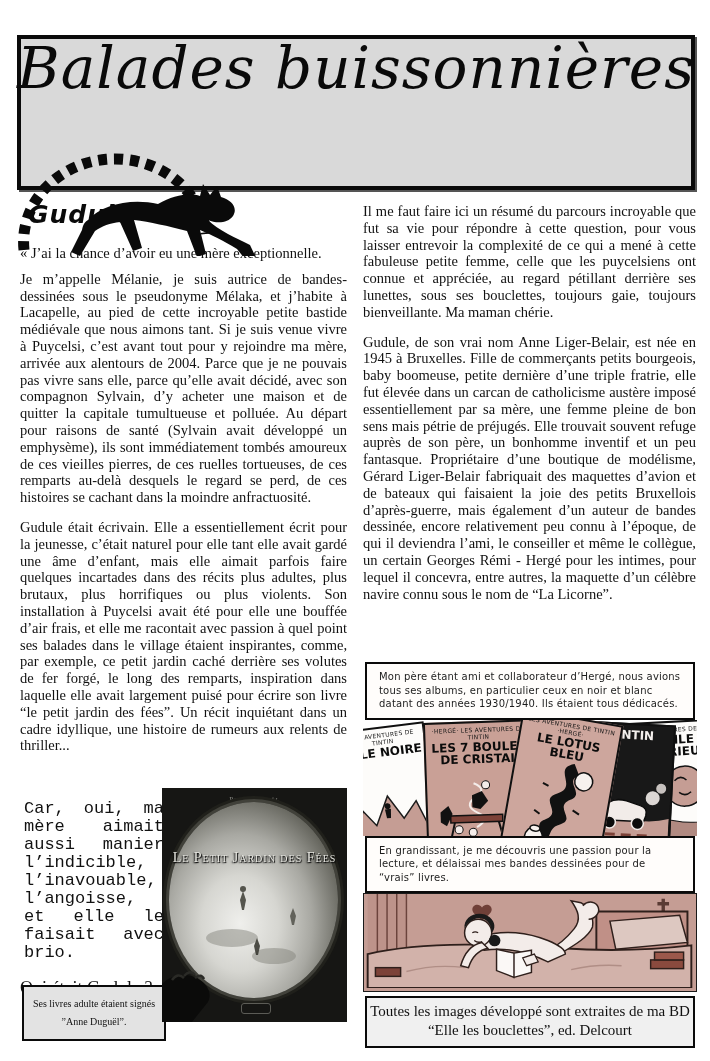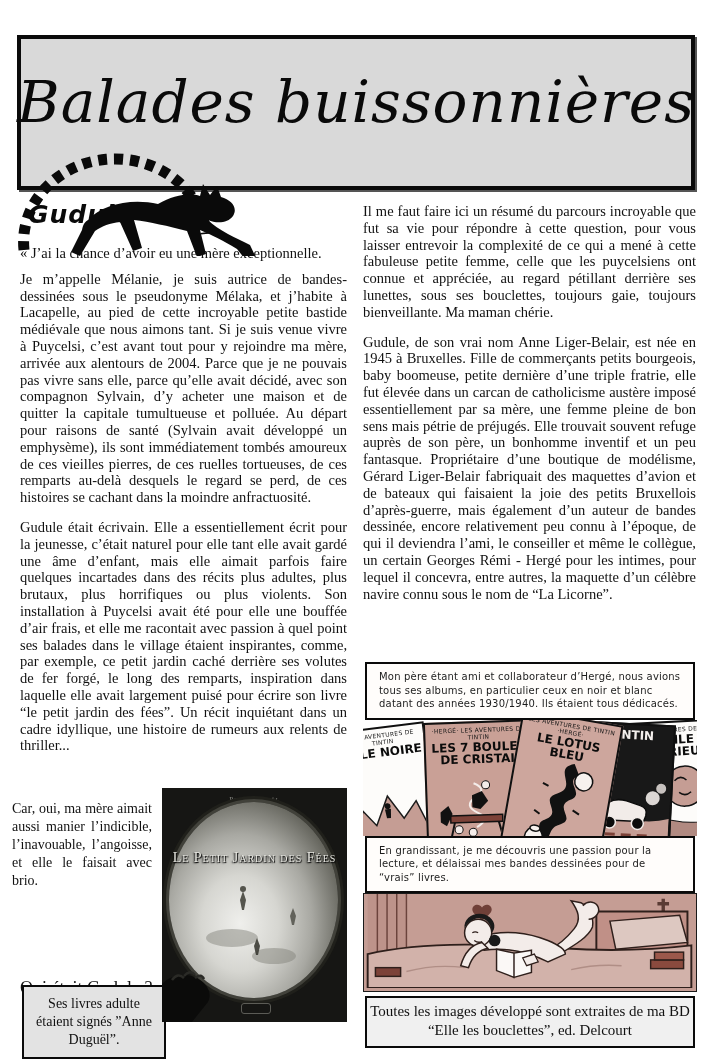--- a/index.html
+++ b/index.html
@@ -1,40 +1,40 @@
 <!DOCTYPE html>
 <html><head>
 <meta charset="utf-8">
 <style>
   html,body{margin:0;padding:0;background:#ffffff;}
   .page{position:relative;width:710px;height:1061px;background:#ffffff;overflow:hidden;
         font-family:"Liberation Serif", serif;color:#111;}
   
   .masthead{position:absolute;left:17px;top:35px;width:670px;height:147px;
             background:#d9d9d9;border:4px solid #0a0a0a;box-shadow:2px 2px 0 #555;
-            display:flex;align-items:center;justify-content:center;}
+            display:flex;align-items:flex-start;justify-content:center;}
   .masthead-title{font-family:"DejaVu Serif", serif;font-style:italic;font-weight:500;
                   font-size:58px;letter-spacing:1px;color:#0a0a0a;line-height:1;
                   padding-bottom:22px;white-space:nowrap;}
   .lemur{position:absolute;left:10px;top:138px;width:250px;height:118px;z-index:3;}
   .gudule{position:absolute;left:28px;top:200px;font-family:"DejaVu Sans", sans-serif;
           font-style:italic;font-weight:bold;font-size:25px;letter-spacing:1px;color:#0a0a0a;}
   
   .bodytext{font-size:14.5px;line-height:16.8px;text-align:justify;}
   .bodytext p{margin:0 0 13px 0;}
   .col-left{position:absolute;left:20px;top:245px;width:327px;}
   .col-right{position:absolute;left:363px;top:203px;width:333px;}
   .first-line{margin-bottom:9px !important;}
   
-  .narrow-text{position:absolute;left:12px;top:800px;width:140px;font-size:14px;
-               line-height:18px;text-align:justify;}
+  .narrow-text{position:absolute;left:24px;top:800px;width:140px;font-size:17px;
+               line-height:18px;text-align:justify;font-family:Liberation Mono, monospace;}
   .question{position:absolute;left:20px;top:978px;width:150px;font-size:18px;}
   .signature-box{position:absolute;left:22px;top:985px;width:126px;
                  border:2px solid #0a0a0a;background:#e3e3e3;padding:8px 7px;
-                 text-align:center;font-size:14px;line-height:18px;}
+                 text-align:center;font-size:10px;line-height:18px;}
   
   .book-cover{position:absolute;left:162px;top:788px;width:185px;height:234px;
               background:#161614;overflow:hidden;}
   .cover-author{position:absolute;left:0;top:7px;width:100%;text-align:center;
                 color:#8f8f8a;font-size:7px;letter-spacing:1px;font-variant:small-caps;}
   .cover-oval{position:absolute;left:7px;top:14px;width:169px;height:196px;border-radius:50%;
               background:radial-gradient(ellipse at 42% 62%, #efefec 0%, #d6d6d1 28%, #a8a8a2 52%, #5d5d55 78%, #28281f 100%);
               box-shadow:0 0 0 3px #41413a, 0 0 0 6px #20201b;}
   .cover-title{position:absolute;left:0;top:62px;width:100%;text-align:center;
                font-variant:small-caps;font-size:14px;letter-spacing:1px;color:#e8e8e2;

